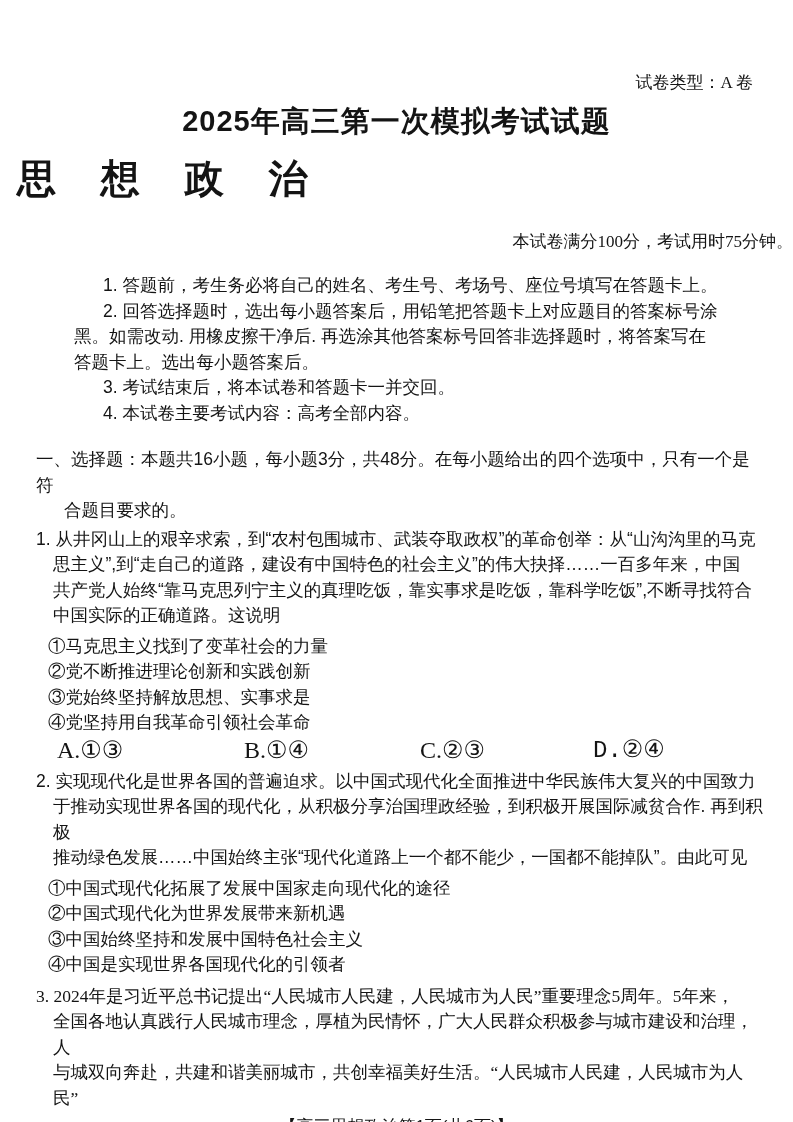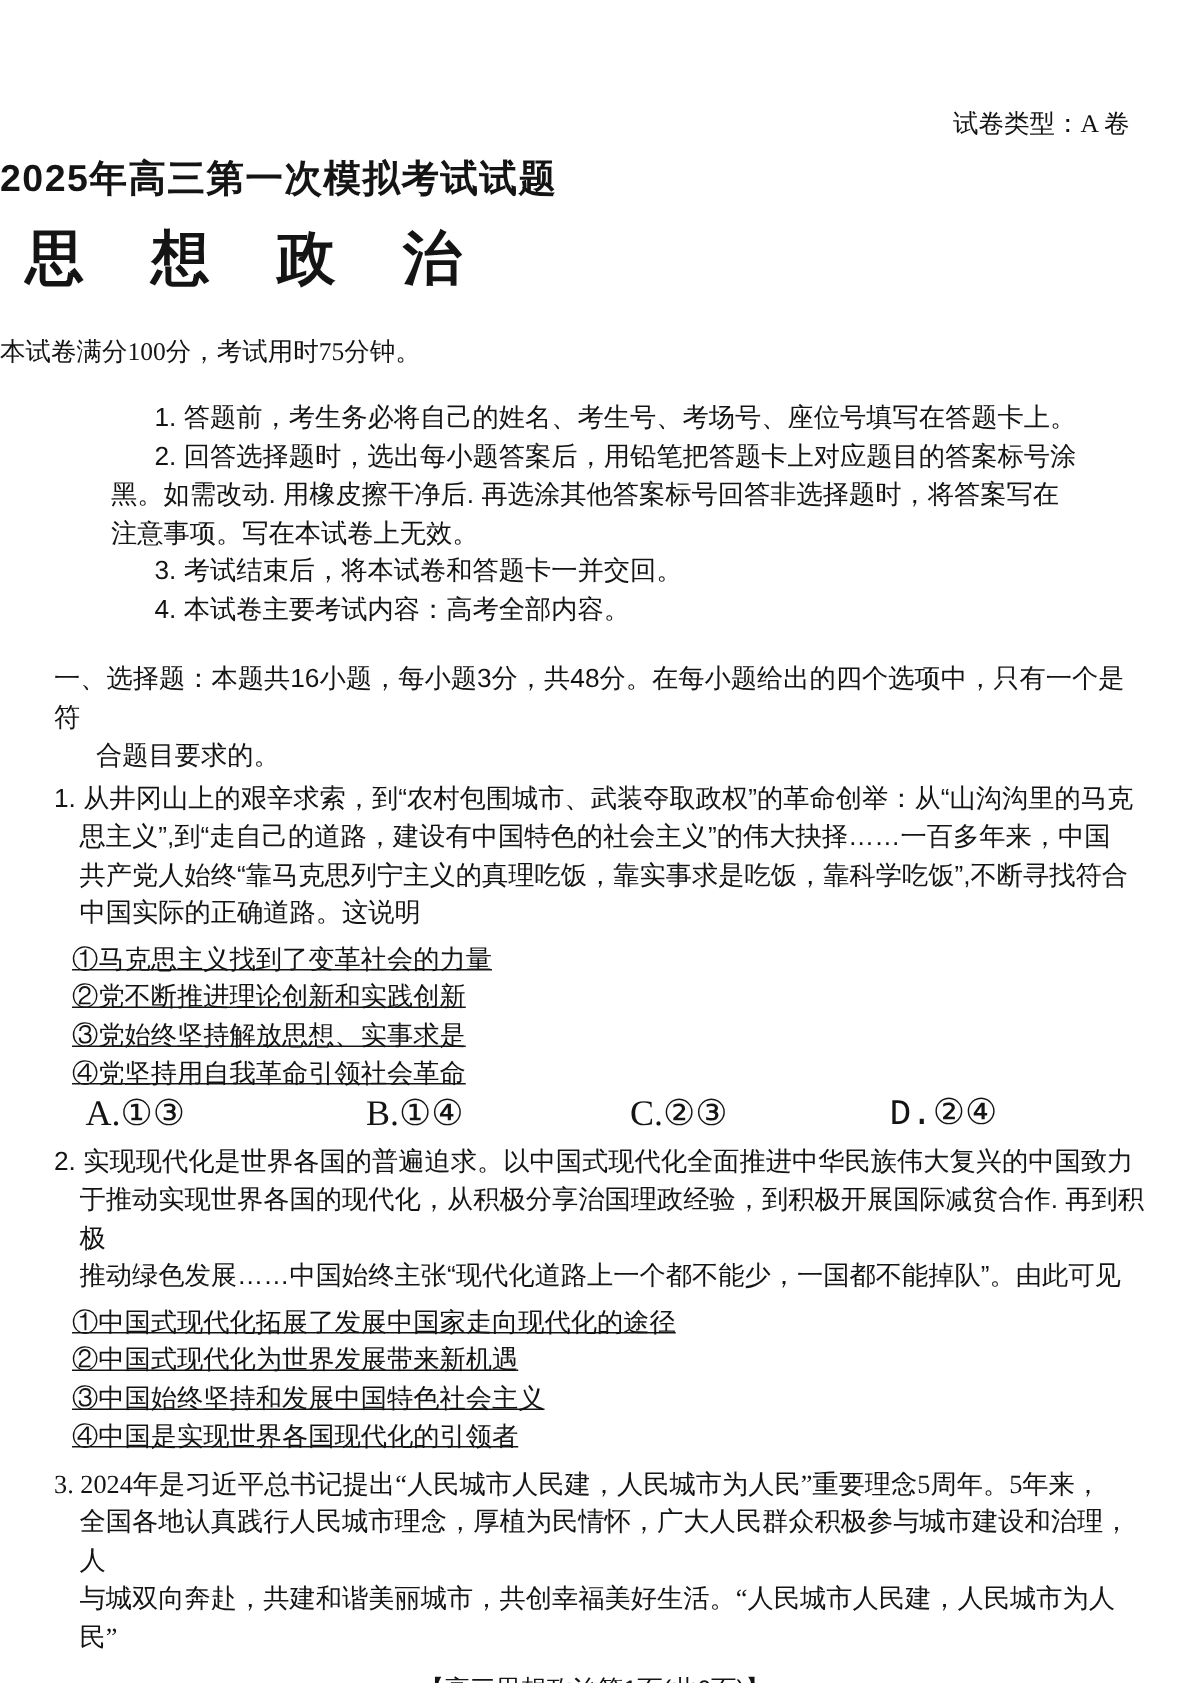--- a/index.html
+++ b/index.html
@@ -12,36 +12,36 @@
     overflow:hidden;
     margin-top:24px;
   }
   .paper-type {
     position:absolute; top:47px; right:40px;
     font-family:"Liberation Serif", serif;
     font-size:17px;
   }
   .title {
     padding-top:78px;
-    text-align:left;
-    font-size:25px;
+    text-align:center;
+    font-size:29px;
     font-weight:bold;
     letter-spacing:1px;
   }
   .subject {
     margin-top:10px;
     text-align:left;
     font-size:39px;
     font-weight:bold;
     letter-spacing:17px;
     text-indent:17px;
   }
   .exam-info {
     margin-top:24px;
-    text-align:left;
+    text-align:right;
     font-family:"Liberation Serif", serif;
     font-size:17px;
   }
   .notice {
     margin:20px 36px 0 74px;
     font-size:17.5px;
     line-height:25.5px;
   }
   .notice-heading { font-weight:bold; letter-spacing:4px; }
   .line.indent { text-indent:29px; }
@@ -51,21 +51,21 @@
     line-height:25.5px;
   }
   .section .cont { margin-left:28px; }
   .question {
     margin:3px 28px 0 36px;
     font-size:17.5px;
     line-height:25.5px;
   }
   .q-cont { margin-left:17px; }
   .serif-block { font-family:"Liberation Serif", serif; }
-  .statements { margin-left:12px; margin-top:5px;text-decoration:underline; }
+  .statements { margin-left:12px; margin-top:5px; }
   .options {
     position:relative;
     height:26px;
     margin-top:2px;
     font-family:"Liberation Serif", serif;
     font-size:24px;
   }
   .options .opt { position:absolute; top:0; white-space:nowrap; }
   .opt.a { left:21px; }
   .opt.b { left:208px; }
@@ -86,21 +86,21 @@
   <div class="paper-type">试卷类型：A 卷</div>
 
   <div class="title">2025年高三第一次模拟考试试题</div>
   <div class="subject">思 想 政 治</div>
   <div class="exam-info">本试卷满分100分，考试用时75分钟。</div>
 
   <div class="notice">
     <div class="line indent">1. 答题前，考生务必将自己的姓名、考生号、考场号、座位号填写在答题卡上。</div>
     <div class="line indent">2. 回答选择题时，选出每小题答案后，用铅笔把答题卡上对应题目的答案标号涂</div>
     <div class="line">黑。如需改动. 用橡皮擦干净后. 再选涂其他答案标号回答非选择题时，将答案写在</div>
-    <div class="line">注意事项。写在本试卷上无效。</div>
+    <div class="line">答题卡上。选出每小题答案后。</div>
     <div class="line indent">3. 考试结束后，将本试卷和答题卡一并交回。</div>
     <div class="line indent">4. 本试卷主要考试内容：高考全部内容。</div>
   </div>
 
   <div class="section">
     <div class="line">一、选择题：本题共16小题，每小题3分，共48分。在每小题给出的四个选项中，只有一个是符</div>
     <div class="line cont">合题目要求的。</div>
   </div>
 
   <div class="question">

